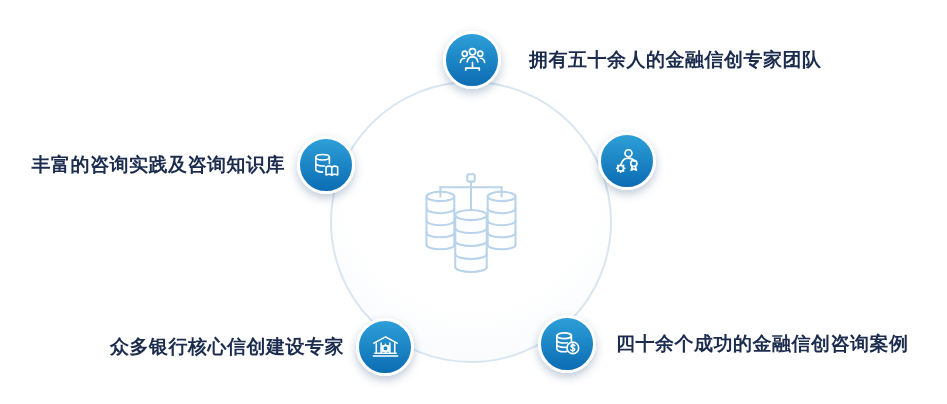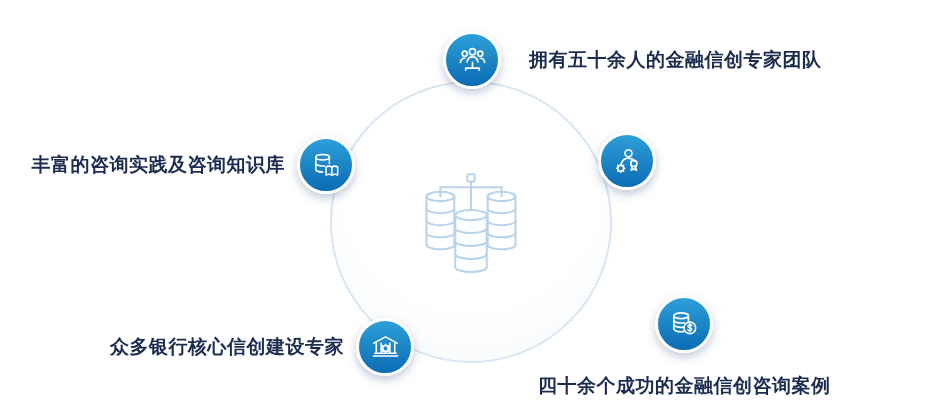--- a/index.html
+++ b/index.html
@@ -60,21 +60,21 @@
   .label {
     font-size: 19px;
     font-weight: 700;
     letter-spacing: 0.5px;
     color: var(--label-text, #1c2c4e);
     white-space: nowrap;
   }
 
   .item-top          { left: 443px; top: 31px;  gap: 28px; }
   .item-right        { left: 598px; top: 132px; gap: 16px; }
-  .item-bottom-right { left: 538px; top: 295px; gap: 20px; flex-direction: column; }
+  .item-bottom-right { left: 538px; top: 315px; gap: 20px; }
   .item-left         { right: 592px; top: 136px; gap: 12px; text-align: center; }
   .item-bottom-left  { right: 533px; top: 318px; gap: 12px; }
 </style>
 </head>
 <body>
 
 <div class="stage">
 
   <div class="big-circle"></div>
 

